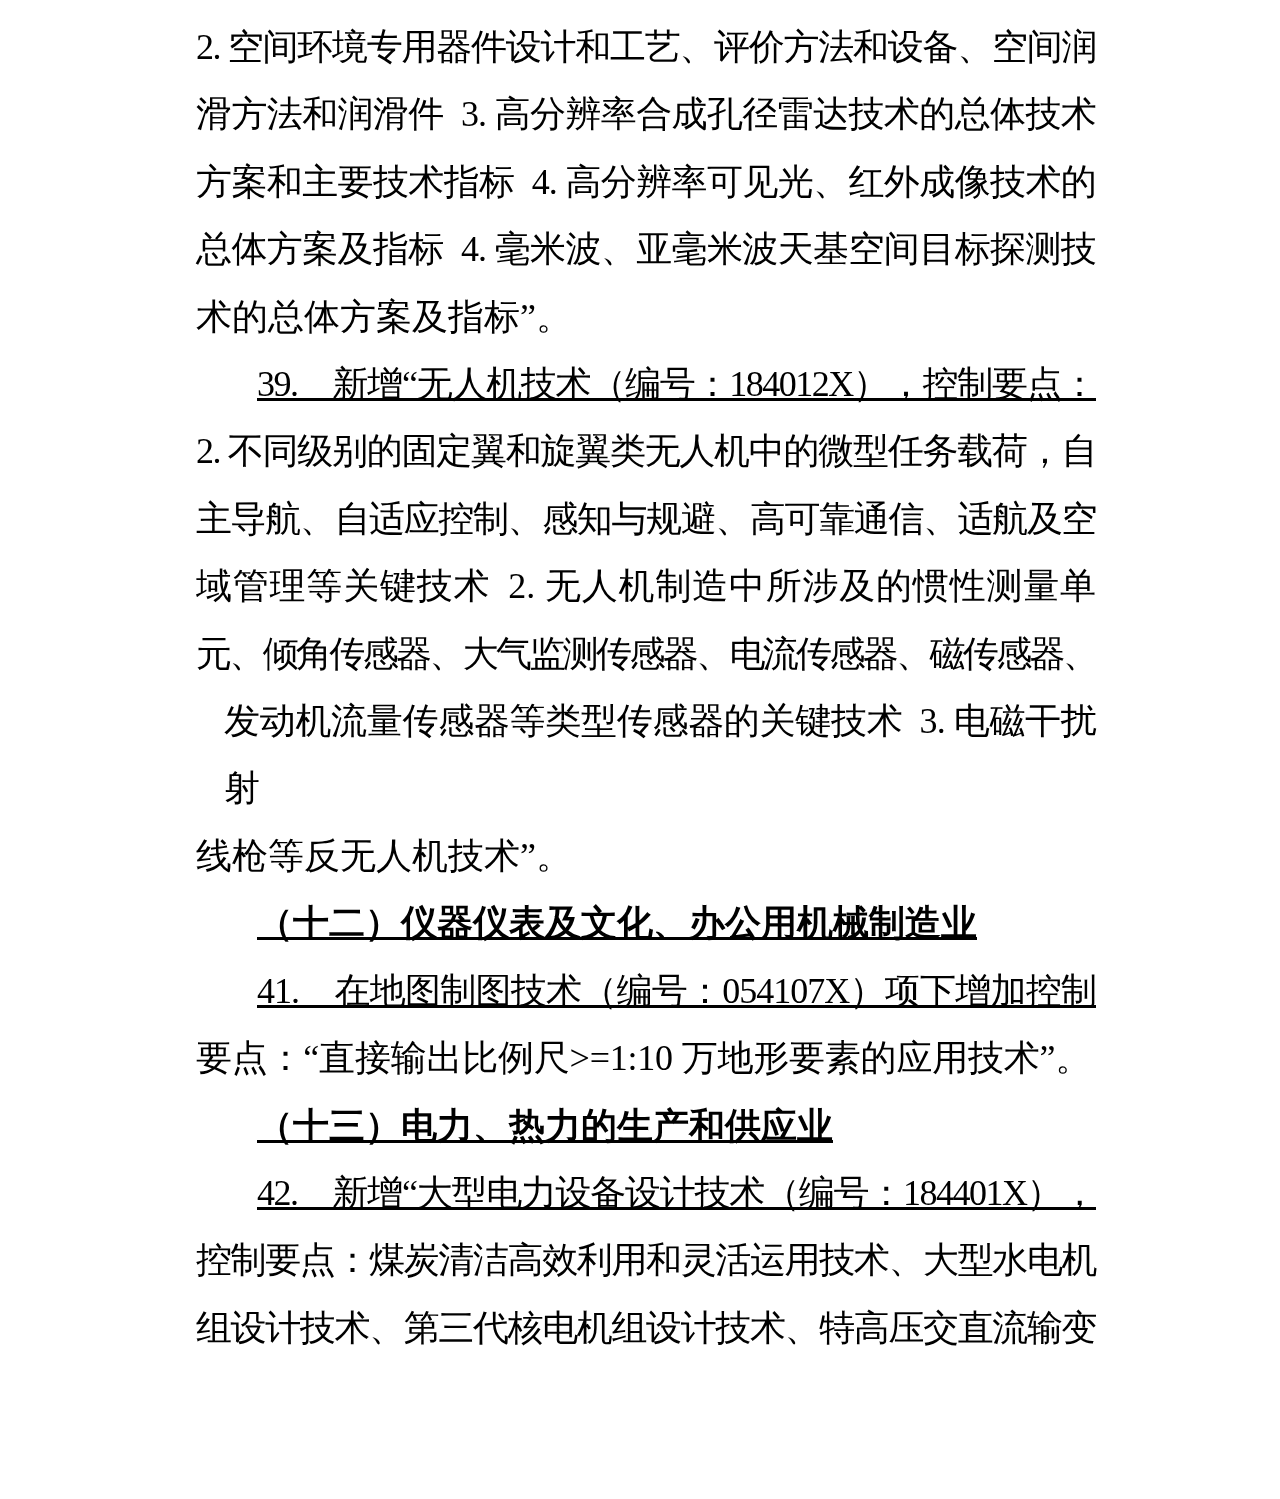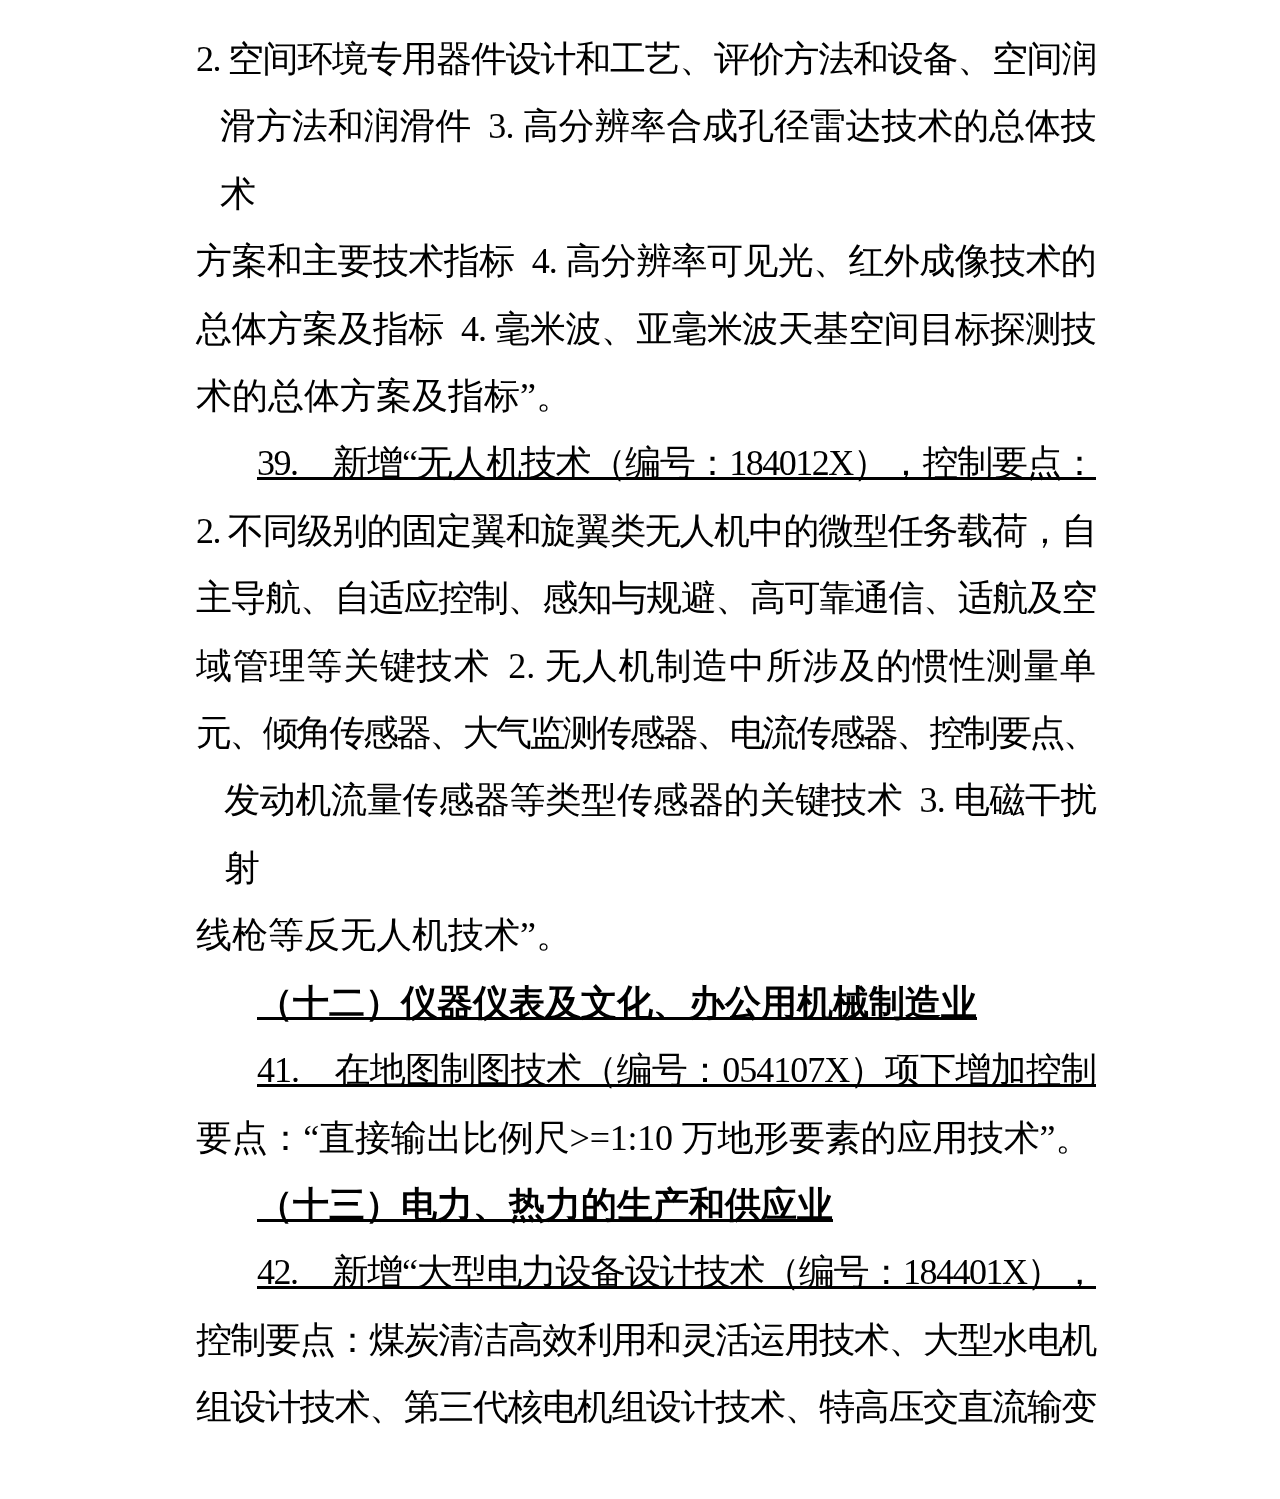--- a/index.html
+++ b/index.html
@@ -10,21 +10,21 @@
   .page {
     position: relative;
     width: 1280px;
     height: 1499px;
     background: #ffffff;
     overflow: hidden;
   }
   .doc {
     margin-left: 196px;
     width: 900px;
-    padding-top: 26px;
+    padding-top: 14px;
     font-family: "Liberation Serif", "DejaVu Serif", serif;
     font-size: 36px;
     line-height: 67.4px;
     color: #000000;
   }
   .para { margin: 0; }
   .line {
     text-align: justify;
     text-align-last: justify;
     white-space: pre;
@@ -34,31 +34,31 @@
   .line.indent { padding-left: 61px; text-decoration: underline; }
   .heading .line { font-weight: bold; }
 </style>
 </head>
 <body>
 
 <div class="page">
   <div class="doc" id="doc">
       <div class="para">
         <div class="line fill" style="letter-spacing: -1.43571px;">2. 空间环境专用器件设计和工艺、评价方法和设备、空间润</div>
-        <div class="line fill" style="letter-spacing: -0.792857px; margin-left: 24px;">滑方法和润滑件 3. 高分辨率合成孔径雷达技术的总体技术</div>
+        <div class="line fill" style="letter-spacing: -0.792857px;">滑方法和润滑件 3. 高分辨率合成孔径雷达技术的总体技术</div>
         <div class="line fill" style="letter-spacing: -0.792857px;">方案和主要技术指标 4. 高分辨率可见光、红外成像技术的</div>
         <div class="line fill" style="letter-spacing: -0.792857px;">总体方案及指标 4. 毫米波、亚毫米波天基空间目标探测技</div>
         <div class="line end">术的总体方案及指标”。</div>
       </div>
       <div class="para">
         <div class="line indent fill" style="letter-spacing: -1.48333px;">39.　新增“无人机技术（编号：184012X），控制要点：</div>
         <div class="line fill" style="letter-spacing: -1.43571px;">2. 不同级别的固定翼和旋翼类无人机中的微型任务载荷，自</div>
         <div class="line fill" style="letter-spacing: -1.53462px;">主导航、自适应控制、感知与规避、高可靠通信、适航及空</div>
         <div class="line fill">域管理等关键技术 2. 无人机制造中所涉及的惯性测量单</div>
-        <div class="line fill" style="letter-spacing: -2.81667px;">元、倾角传感器、大气监测传感器、电流传感器、控制要点、</div>
+        <div class="line fill" style="letter-spacing: -2.81667px;">元、倾角传感器、大气监测传感器、电流传感器、磁传感器、</div>
         <div class="line fill" style="letter-spacing: -0.792857px; margin-left: 28px;">发动机流量传感器等类型传感器的关键技术 3. 电磁干扰射</div>
         <div class="line end">线枪等反无人机技术”。</div>
       </div>
       <div class="para heading">
         <div class="line indent end">（十二）仪器仪表及文化、办公用机械制造业</div>
       </div>
       <div class="para">
         <div class="line indent fill" style="letter-spacing: -0.977586px;">41.　在地图制图技术（编号：054107X）项下增加控制</div>
         <div class="line end" style="letter-spacing: -0.216667px;">要点：“直接输出比例尺&gt;=1:10 万地形要素的应用技术”。</div>
       </div>

